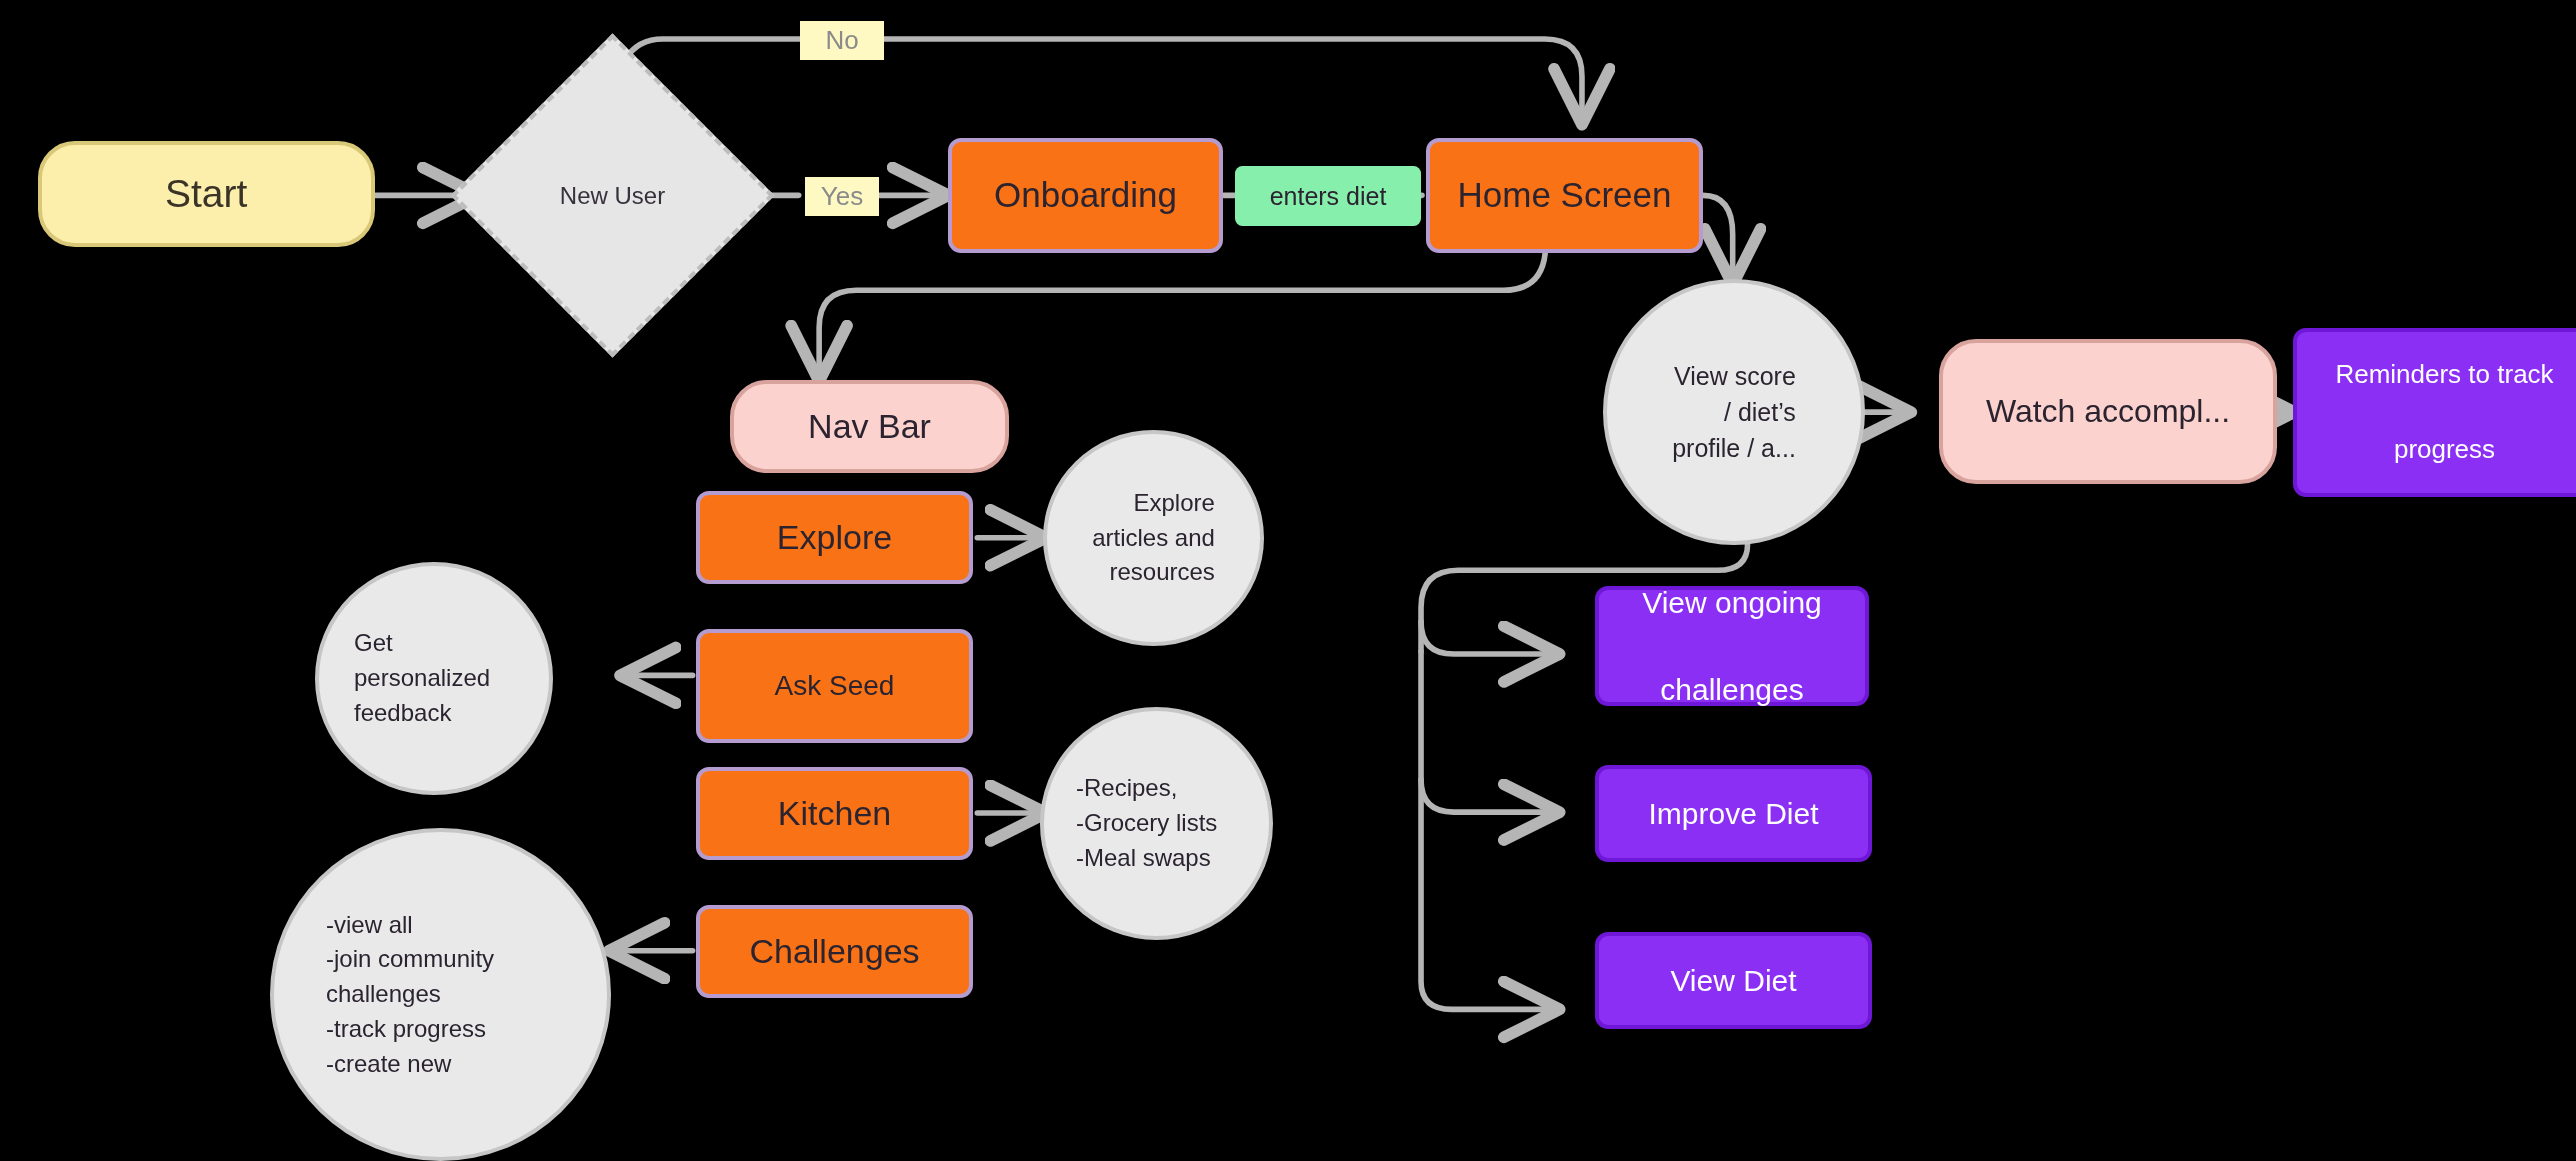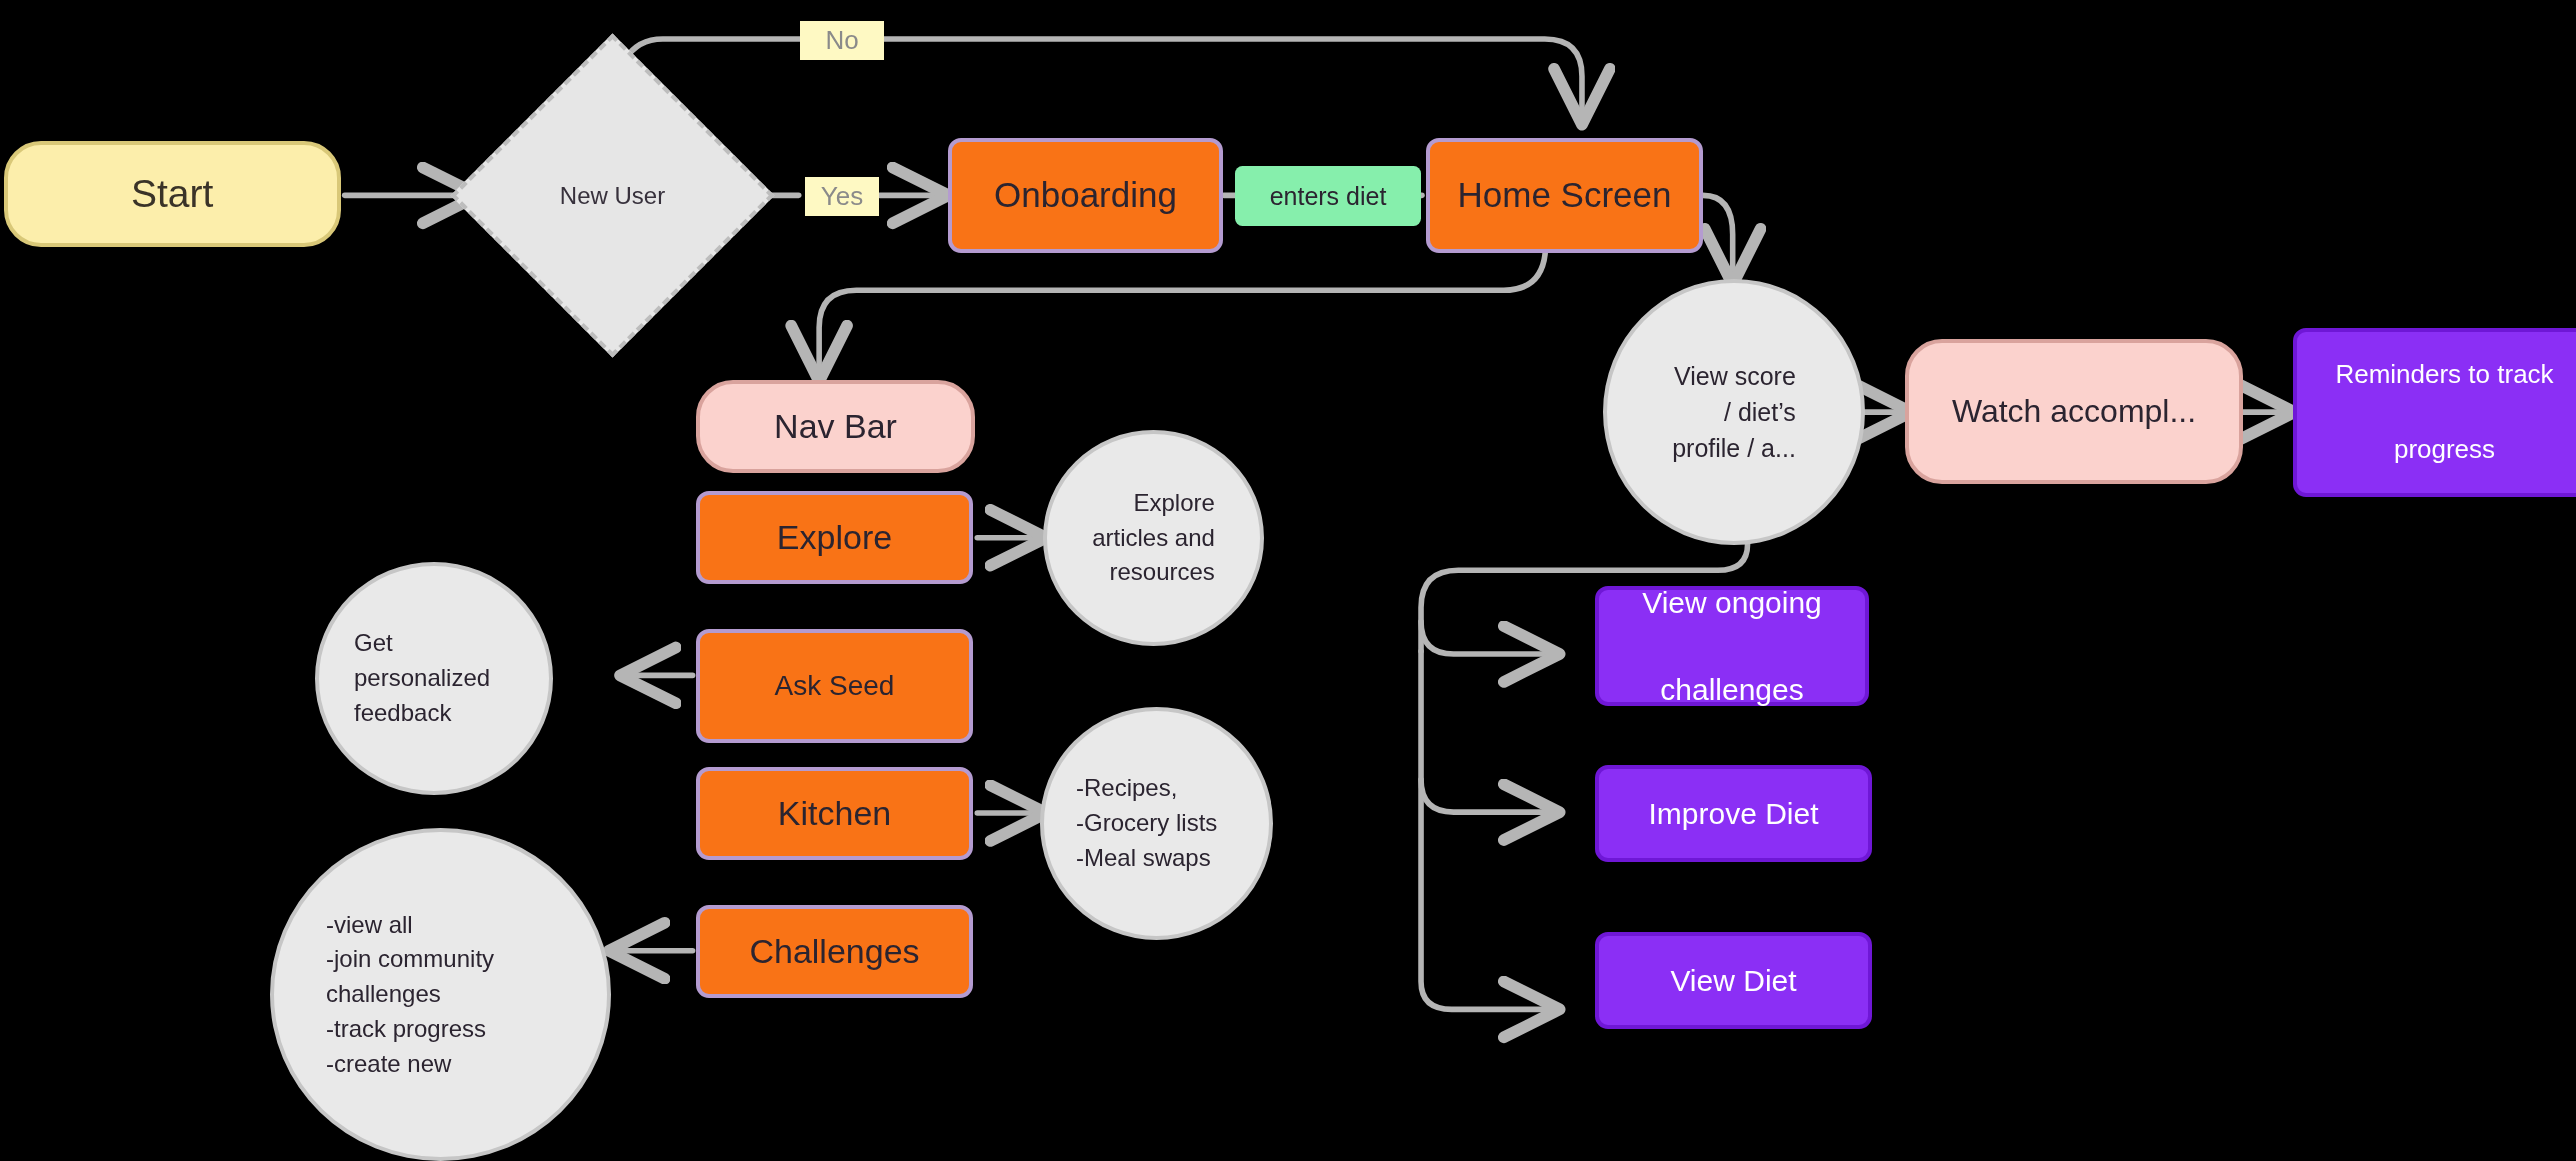--- a/index.html
+++ b/index.html
@@ -22,20 +22,21 @@
   }
 
   
   .rr{               
     border-radius:13px;
     border:4.7px solid transparent;
   }
   .pill{
     border-radius:37px;
     border:4.7px solid transparent;
+    margin-left:34px;
   }
   .circle{
     border-radius:50%;
     border:4.7px solid #c6c6c6;
     background:#e9e9e9;
     text-align:right;
   }
   .diamond-wrap{position:absolute;}
   .diamond{
     width:100%;height:100%;

